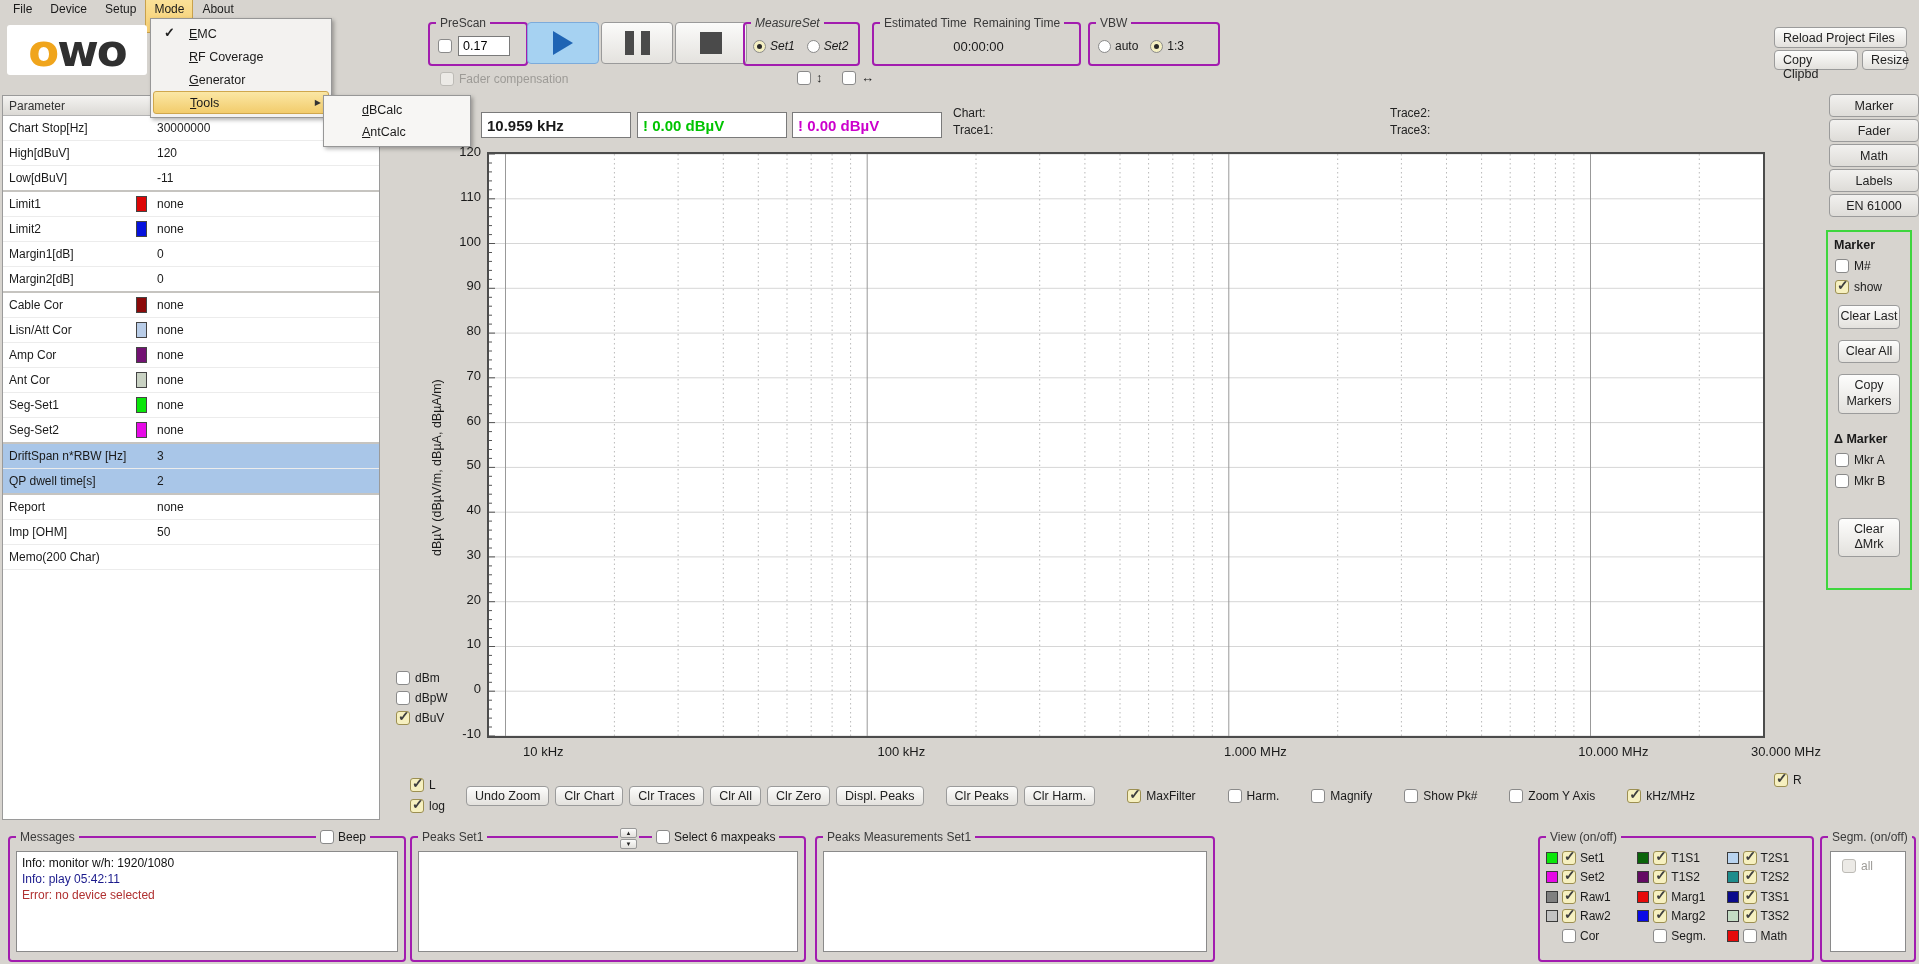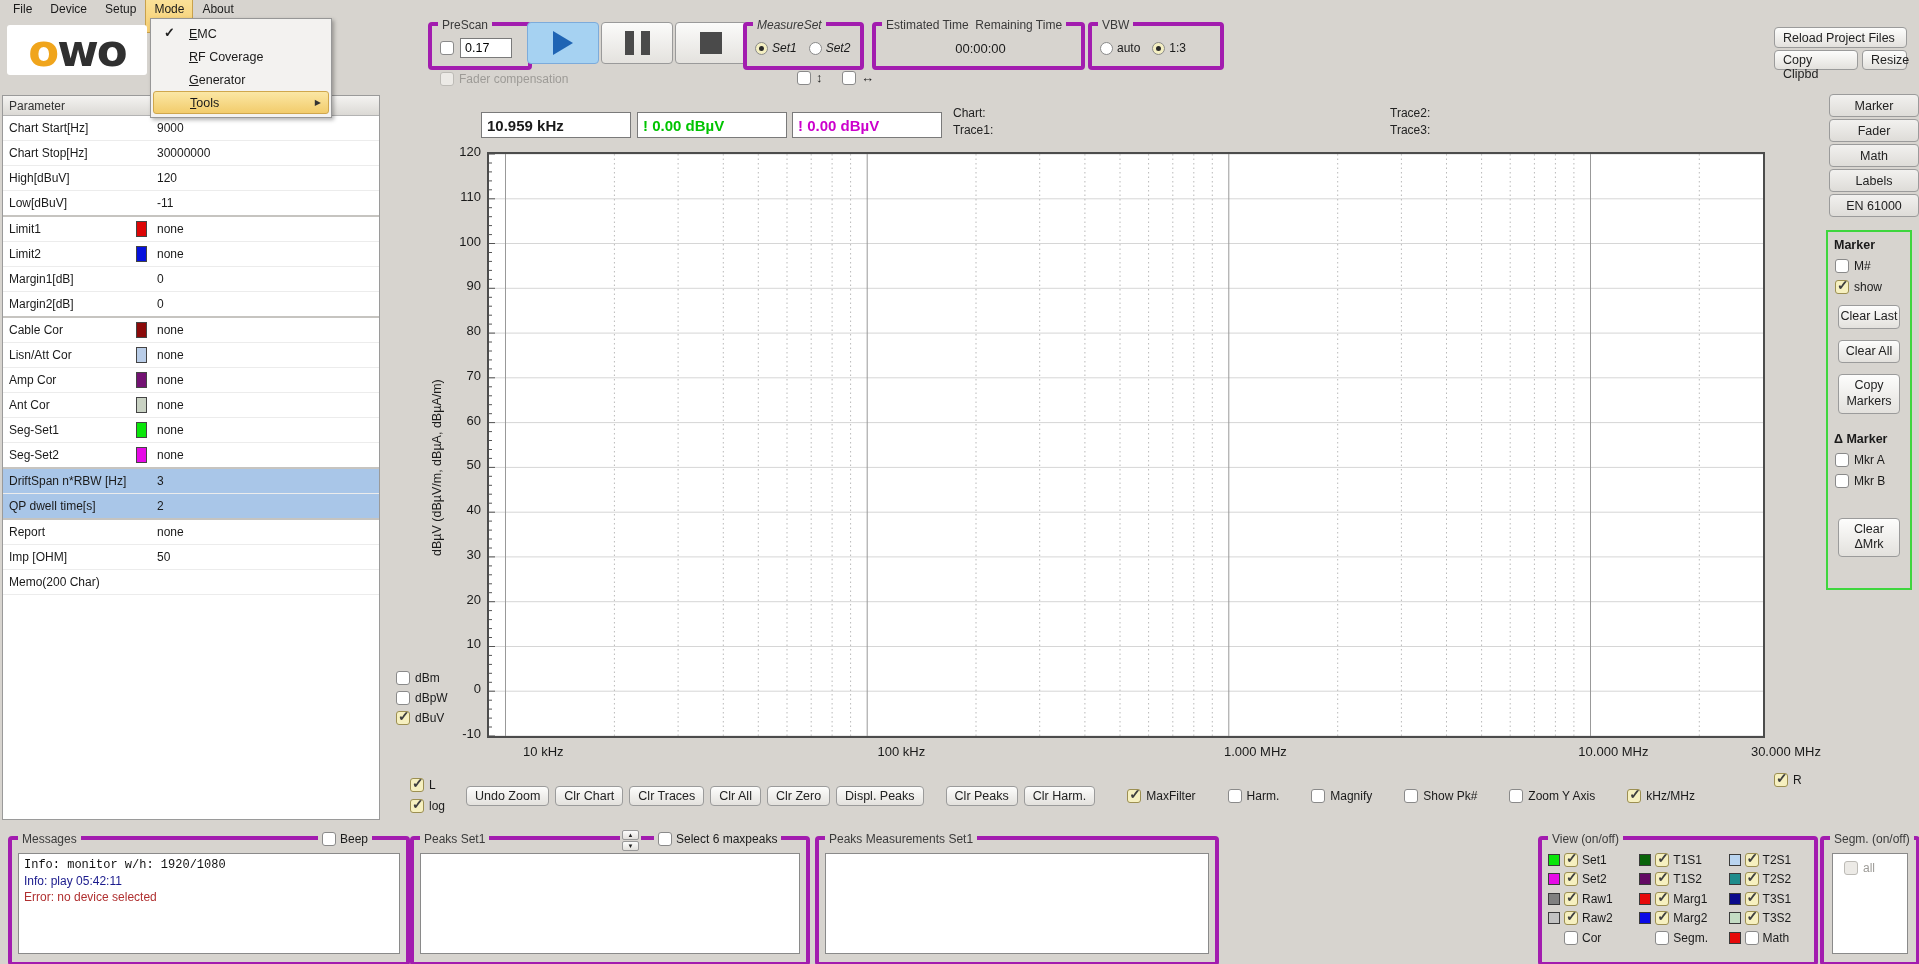--- a/index.html
+++ b/index.html
@@ -18,21 +18,21 @@
   .submenu{position:absolute;left:323px;top:95px;width:142px;background:#f7f6f4;border:1px solid #979797;
            box-shadow:2px 2px 4px rgba(0,0,0,.3);z-index:61;padding:3px 2px;}
   .srow{height:22px;display:flex;align-items:center;padding-left:36px;font-size:12.5px;}
   
   .logo{position:absolute;left:7px;top:25px;width:140px;height:50px;background:#fff;border-radius:3px;
         display:flex;align-items:center;justify-content:center;font-family:"DejaVu Sans",sans-serif;
         font-weight:bold;font-size:45px;letter-spacing:-2px;line-height:1;z-index:5;}
   .logo .l-accent{color:#f0a51c;}
   .logo .l-rest{color:#303030;}
   
-  .grp{position:absolute;border:4px solid #a21caf;border-radius:4px;}
+  .grp{position:absolute;border:2px solid #a21caf;border-radius:4px;}
   .grp>.leg{position:absolute;top:-8px;left:6px;background:#d7d4cf;padding:0 4px;color:#3a3a3a;white-space:pre;}
   .grp .content{position:absolute;left:8px;right:4px;top:8px;bottom:4px;display:flex;align-items:center;gap:14px;}
   
   .cb{display:inline-block;width:14px;height:14px;background:#fff;border:1px solid #8a8a8a;border-radius:3px;
       position:relative;flex:0 0 auto;vertical-align:middle;box-sizing:border-box;}
   .cb.checked{background:#f6f0c0;border-color:#9c8f52;}
   .cb .tick{display:none;}
   .cb.checked .tick{display:block;position:absolute;top:-4px;left:1px;font-size:14px;font-weight:bold;color:#3f3f3f;}
   .cb.disabled{background:#eceae6;border-color:#bdbbb6;}
   .radio{display:inline-block;width:13px;height:13px;border:1px solid #8a8a8a;border-radius:50%;background:#fff;
@@ -128,20 +128,28 @@
         <span class="dlabel"><u>R</u>F Coverage</span>
       </div>
       <div class="drow">
         <span class="dlabel"><u>G</u>enerator</span>
       </div>
       <div class="drow hl">
         <span class="dlabel"><u>T</u>ools</span>
         <span class="darrow">▶</span>
       </div>
     </div>
+  <div class="submenu" id="submenu">
+      <div class="srow">
+        <span class="dlabel"><u>d</u>BCalc</span>
+      </div>
+      <div class="srow">
+        <span class="dlabel"><u>A</u>ntCalc</span>
+      </div>
+    </div>
 
   <div class="grp" style="left:428px;top:22px;width:96px;height:40px;">
     <span class="leg">PreScan</span>
     <div class="content" style="gap:6px;">
       <span class="cb"></span>
       <input class="pinput" value="0.17" style="">
     </div>
   </div>
   <div class="tbtn play" style="left:527px;">
       <span class="tri"></span>
@@ -202,25 +210,20 @@
     <span class="arrowglyph">↔</span>
   </div>
 
   <button class="btn trbtn" style="left:1774px;top:27px;width:133px;height:21px;">Reload Project Files</button>
   <button class="btn trbtn" style="left:1774px;top:50px;width:84px;height:20px;">Copy Clipbd</button>
   <button class="btn trbtn" style="left:1862px;top:50px;width:45px;height:20px;">Resize</button>
 
   <div class="lpane">
     <div class="phead">Parameter</div>
     <div id="ptable">
-        <div class="prow">
-          <span class="pname">Chart Start[Hz]</span>
-          <span class="pswatch" style="visibility: hidden;"></span>
-          <span class="pval">9000</span>
-        </div>
         <div class="prow">
           <span class="pname">Chart Stop[Hz]</span>
           <span class="pswatch" style="visibility: hidden;"></span>
           <span class="pval">30000000</span>
         </div>
         <div class="prow">
           <span class="pname">High[dBuV]</span>
           <span class="pswatch" style="visibility: hidden;"></span>
           <span class="pval">120</span>
         </div>
@@ -566,21 +569,21 @@
       </div>
   </div>
 
   <div class="grp" style="left:8px;top:836px;width:394px;height:122px;">
     <span class="leg">Messages</span>
     <span class="legcb" style="left:306px;">
       <span class="cb"></span>
       <span>Beep</span>
     </span>
     <div class="listbox" id="msglist">
-        <div class="msgline" style="color: rgb(16, 16, 16); font-family: Liberation Mono, monospace;">Info: monitor w/h: 1920/1080</div>
+        <div class="msgline" style="color: rgb(16, 16, 16);">Info: monitor w/h: 1920/1080</div>
         <div class="msgline" style="color: rgb(26, 26, 140);">Info: play 05:42:11</div>
         <div class="msgline" style="color: rgb(176, 48, 48);">Error: no device selected</div>
       </div>
   </div>
 
   <div class="grp" style="left:410px;top:836px;width:392px;height:122px;">
     <span class="leg">Peaks Set1</span>
     <span class="spin">
       <button class="spinbtn">▲</button>
       <button class="spinbtn">▼</button>

